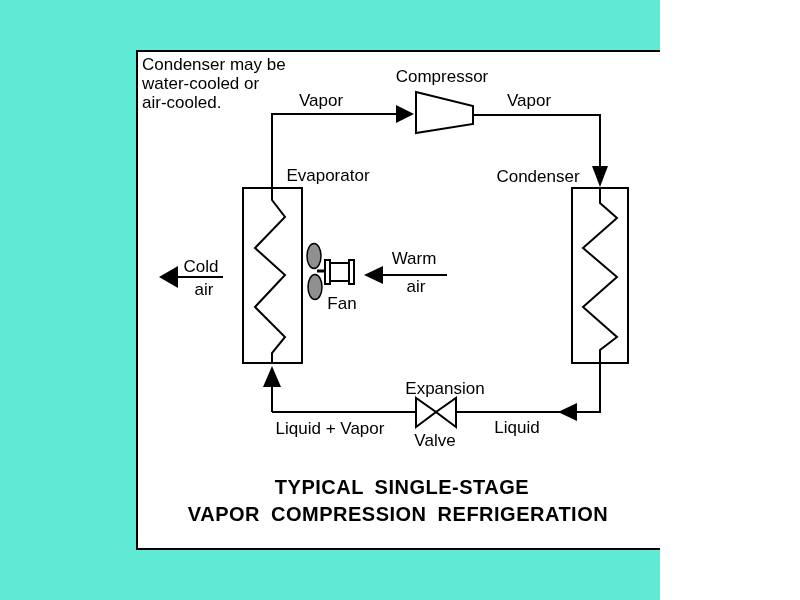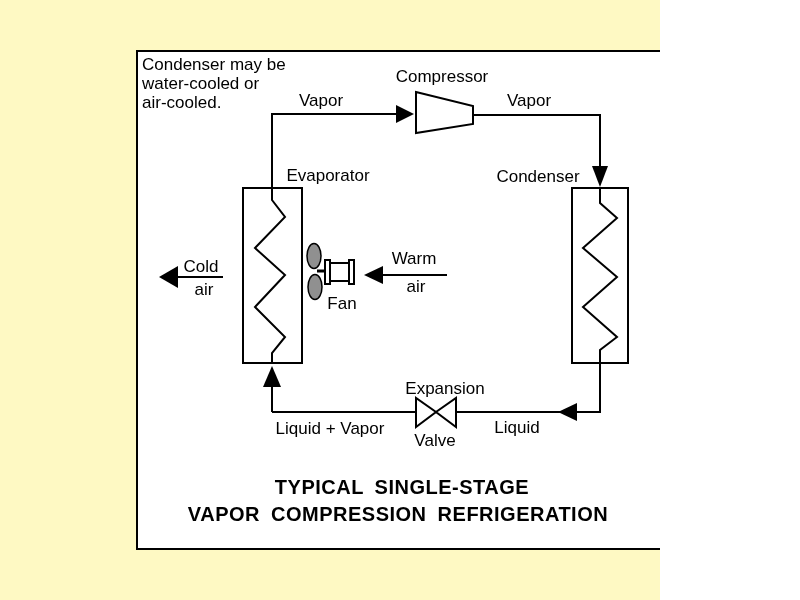--- a/index.html
+++ b/index.html
@@ -1,20 +1,20 @@
 <!DOCTYPE html>
 <html><head>
 <meta charset="utf-8">
 <style>
   html, body { margin: 0; padding: 0; background: #ffffff; }
   .canvas {
     position: relative;
     width: 660px;
     height: 600px;
-    background: #fef9c3;
+    background: #5eead4;
     overflow: hidden;
   }
   svg { display: block; }
   svg text {
     font-family: "Liberation Sans", sans-serif;
     fill: #000000;
   }
   .lbl  { font-size: 17px; }
   .note { font-size: 17px; }
   .title {

